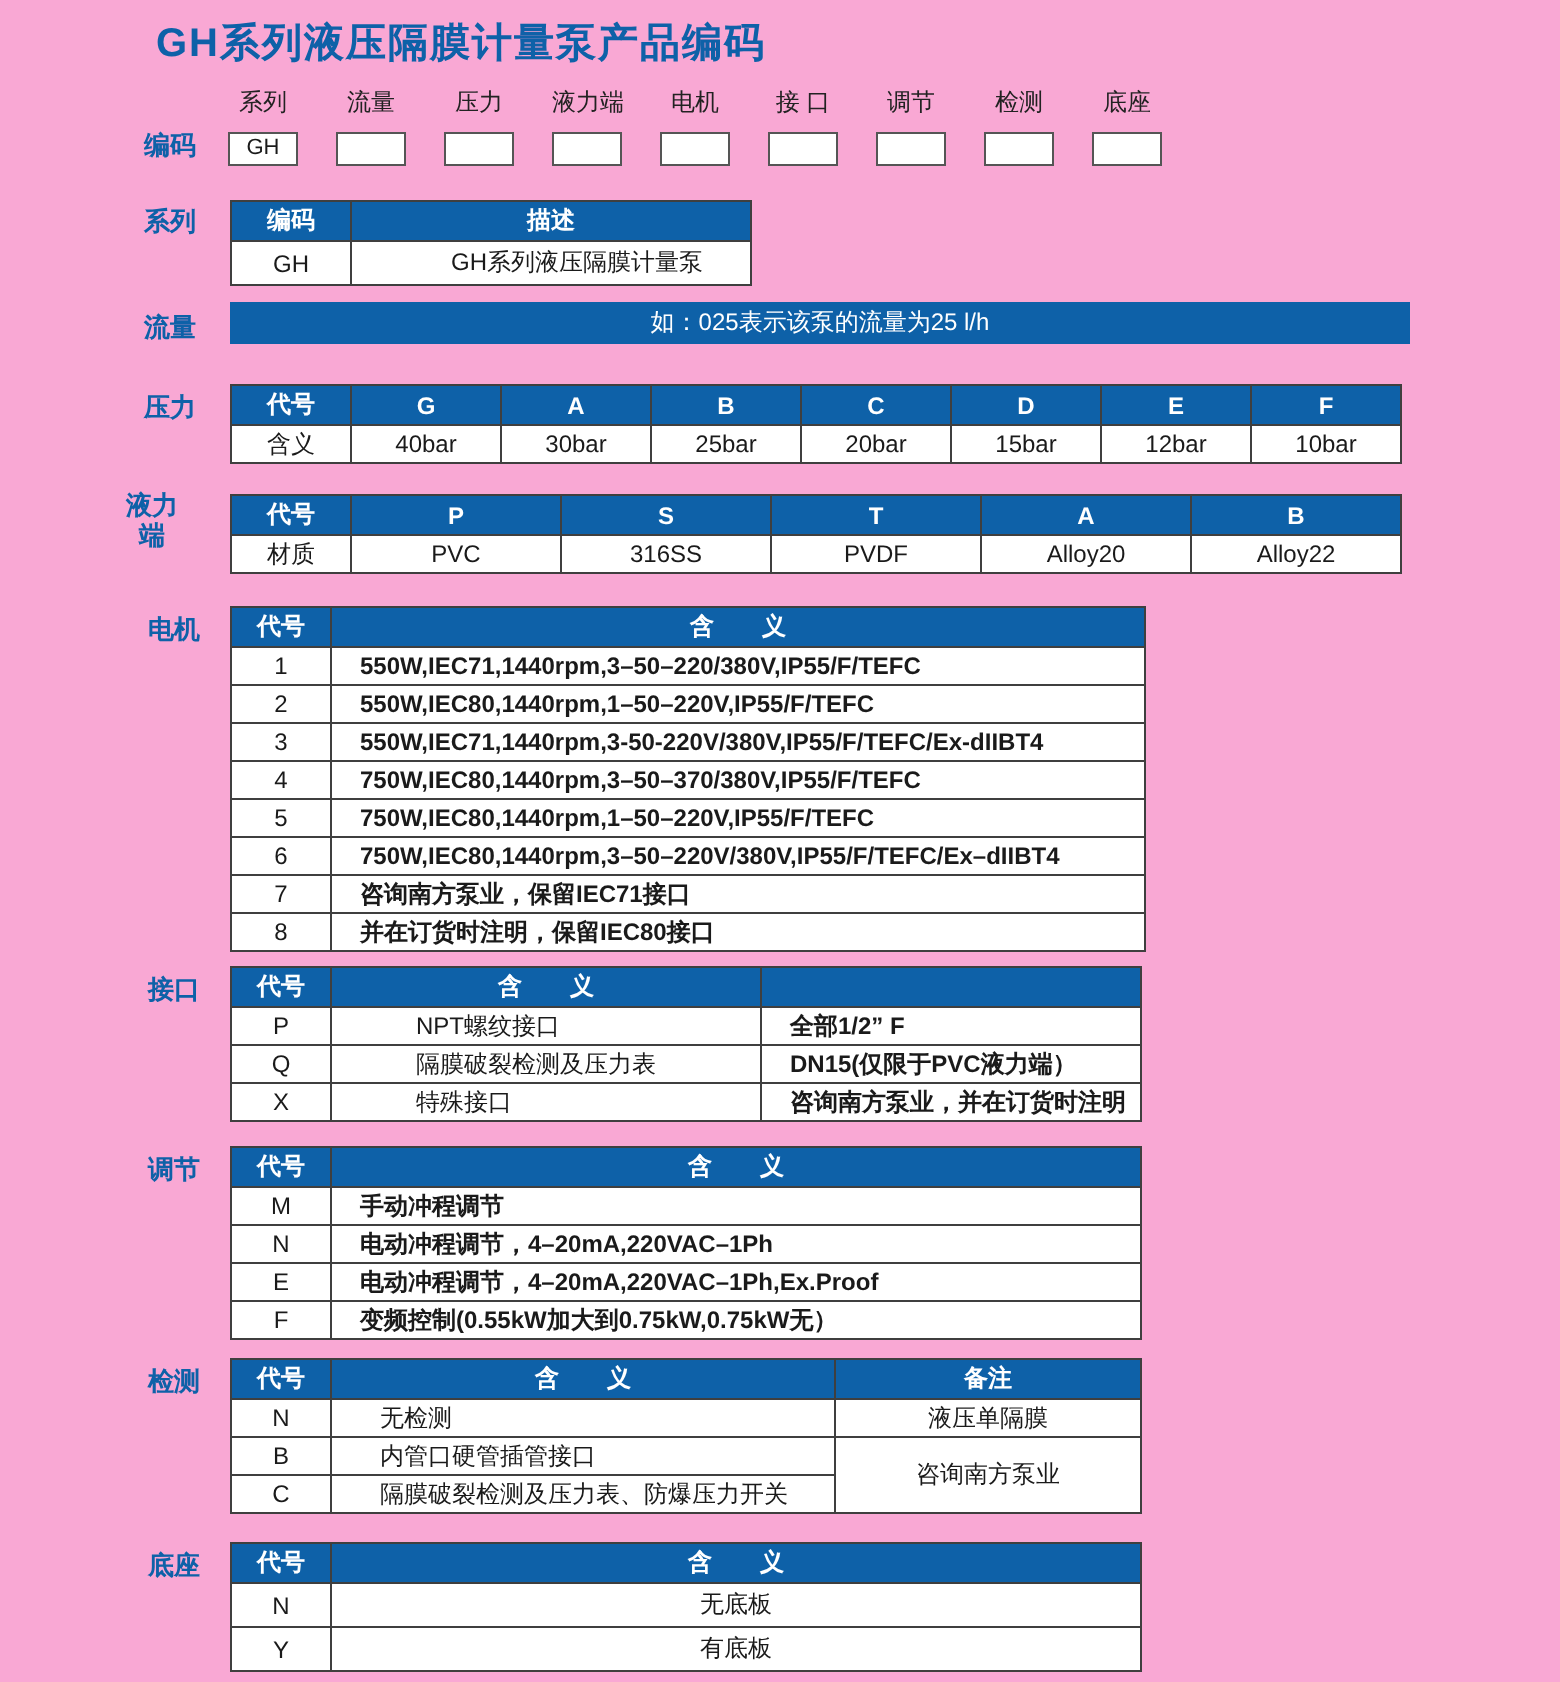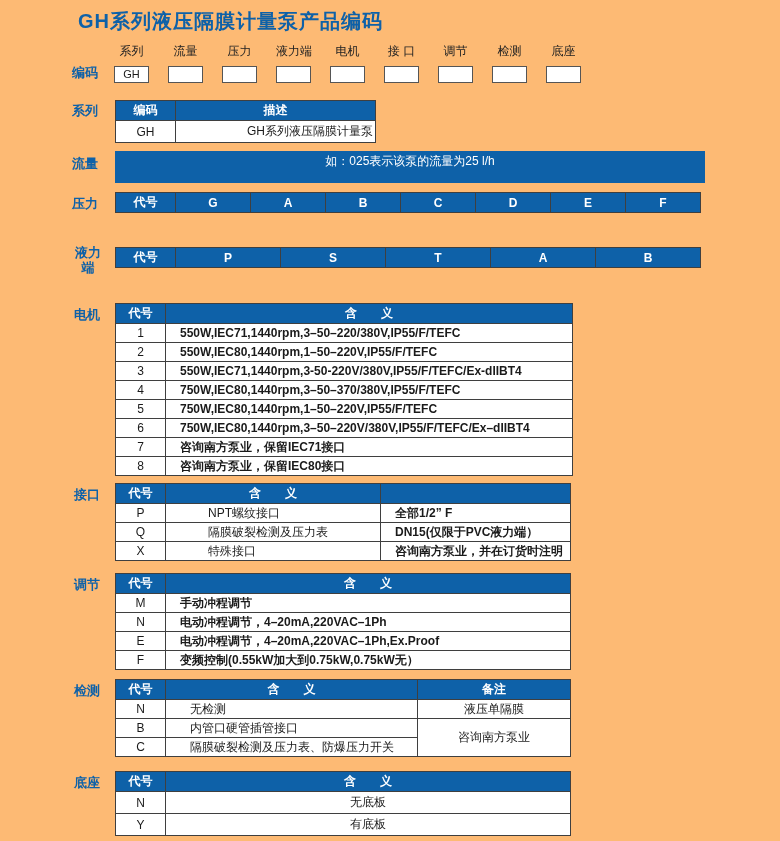--- a/index.html
+++ b/index.html
@@ -1,18 +1,18 @@
 <!DOCTYPE html>
 <html style="--blue: #0e61a8; --border: #3f3f3f; --text: #1a1a1a;"><head>
 <meta charset="utf-8">
 <style>
   :root { --blue:#0e61a8; --border:#3f3f3f; --text:#1a1a1a; }
   * { box-sizing:border-box; margin:0; padding:0; }
   body { background:#fff; }
-  .page { position:relative; width:780px; height:841px; background:#fdba74; overflow:hidden;
+  .page { position:relative; width:780px; height:841px; background:#f9a8d4; overflow:hidden;
           font-family:"Liberation Sans","DejaVu Sans",sans-serif; color:var(--text); }
   .title { position:absolute; left:78px; top:8px; font-size:20px; font-weight:bold;
            color:var(--blue); letter-spacing:1px; }
 
   .row-label { position:absolute; color:var(--blue); font-weight:bold; font-size:13px; white-space:nowrap; }
 
   
   .coding-fields { position:absolute; left:114px; top:43px; display:flex; gap:19px; }
   .cfield { width:35px; text-align:center; }
   .cfield .lbl { font-size:12px; color:#222; white-space:nowrap; margin-bottom:6px; display:block; }
@@ -22,24 +22,24 @@
   
   table.t { position:absolute; border-collapse:collapse; table-layout:fixed; background:#fff; }
   .t th { background:var(--blue); color:#fff; font-weight:bold; font-size:12px; height:20px;
           border:1px solid var(--border); padding:0 2px; text-align:center; font-family:inherit; }
   .t td { font-size:12px; color:var(--text); height:19px; border:1px solid var(--border);
           padding:0 2px; text-align:center; }
   .t td.tall { height:22px; }
   .t td.l-sm { text-align:left; padding-left:14px;font-weight:bold; }
   .t td.l-md { text-align:left; padding-left:24px; }
   .t td.l-lg { text-align:left; padding-left:42px; }
-  .t td.l-series { text-align:right; padding-left:28px; }
+  .t td.l-series { text-align:center; padding-left:28px; }
 
   
-  .flow-bar { position:absolute; left:115px; top:151px; width:590px; height:32px;
+  .flow-bar { position:absolute; left:115px; top:151px; width:590px; height:21px;
               background:var(--blue); color:#fff; font-size:12px; text-align:center;
               line-height:21px; }
 </style>
 </head>
 <body>
 
 <div class="page">
 
   <div class="title">GH系列液压隔膜计量泵产品编码</div>
 
@@ -120,24 +120,34 @@
         <tr>
       <th>代号</th>
       <th>G</th>
       <th>A</th>
       <th>B</th>
       <th>C</th>
       <th>D</th>
       <th>E</th>
       <th>F</th>
     </tr>
-  </tbody>
-    </table>
-
-  <div class="row-label" style="left:68px; top:245px; width:40px; text-align:center; line-height:15px;">
+    <tr>
+      <td>含义</td>
+      <td>40bar</td>
+      <td>30bar</td>
+      <td>25bar</td>
+      <td>20bar</td>
+      <td>15bar</td>
+      <td>12bar</td>
+      <td>10bar</td>
+    </tr>
+  </tbody>
+    </table>
+
+  <div class="row-label" style="left:56px; top:245px; width:40px; text-align:center; line-height:15px;">
     <span>液力</span><br>
     <span>端</span>
   </div>
   <table class="t" style="left:115px; top:247px; width:585px;">
     <colgroup>
         <col style="width:60px">
         <col style="width:105px">
         <col style="width:105px">
         <col style="width:105px">
         <col style="width:105px">
@@ -145,20 +155,28 @@
       </colgroup>
     <tbody>
         <tr>
       <th>代号</th>
       <th>P</th>
       <th>S</th>
       <th>T</th>
       <th>A</th>
       <th>B</th>
     </tr>
+    <tr>
+      <td>材质</td>
+      <td>PVC</td>
+      <td>316SS</td>
+      <td>PVDF</td>
+      <td>Alloy20</td>
+      <td>Alloy22</td>
+    </tr>
   </tbody>
     </table>
 
   <div class="row-label" style="left:74px; top:306px;">电机</div>
   <table class="t" style="left:115px; top:303px; width:457px;">
     <colgroup>
         <col style="width:50px">
         <col style="width:407px">
       </colgroup>
     <tbody>
@@ -189,21 +207,21 @@
     <tr>
           <td>6</td>
         <td class="l-sm">750W,IEC80,1440rpm,3–50–220V/380V,IP55/F/TEFC/Ex–dIIBT4</td>
         </tr>
     <tr>
           <td>7</td>
         <td class="l-sm">咨询南方泵业，保留IEC71接口</td>
         </tr>
     <tr>
           <td>8</td>
-        <td class="l-sm">咨询南方泵业，保留IEC80接口</td>
+        <td class="l-sm">并在订货时注明，保留IEC80接口</td>
         </tr>
   </tbody>
     </table>
 
   <div class="row-label" style="left:74px; top:486px;">接口</div>
   <table class="t" style="left:115px; top:483px; width:455px;">
     <colgroup>
         <col style="width:50px">
         <col style="width:215px">
         <col style="width:190px">

